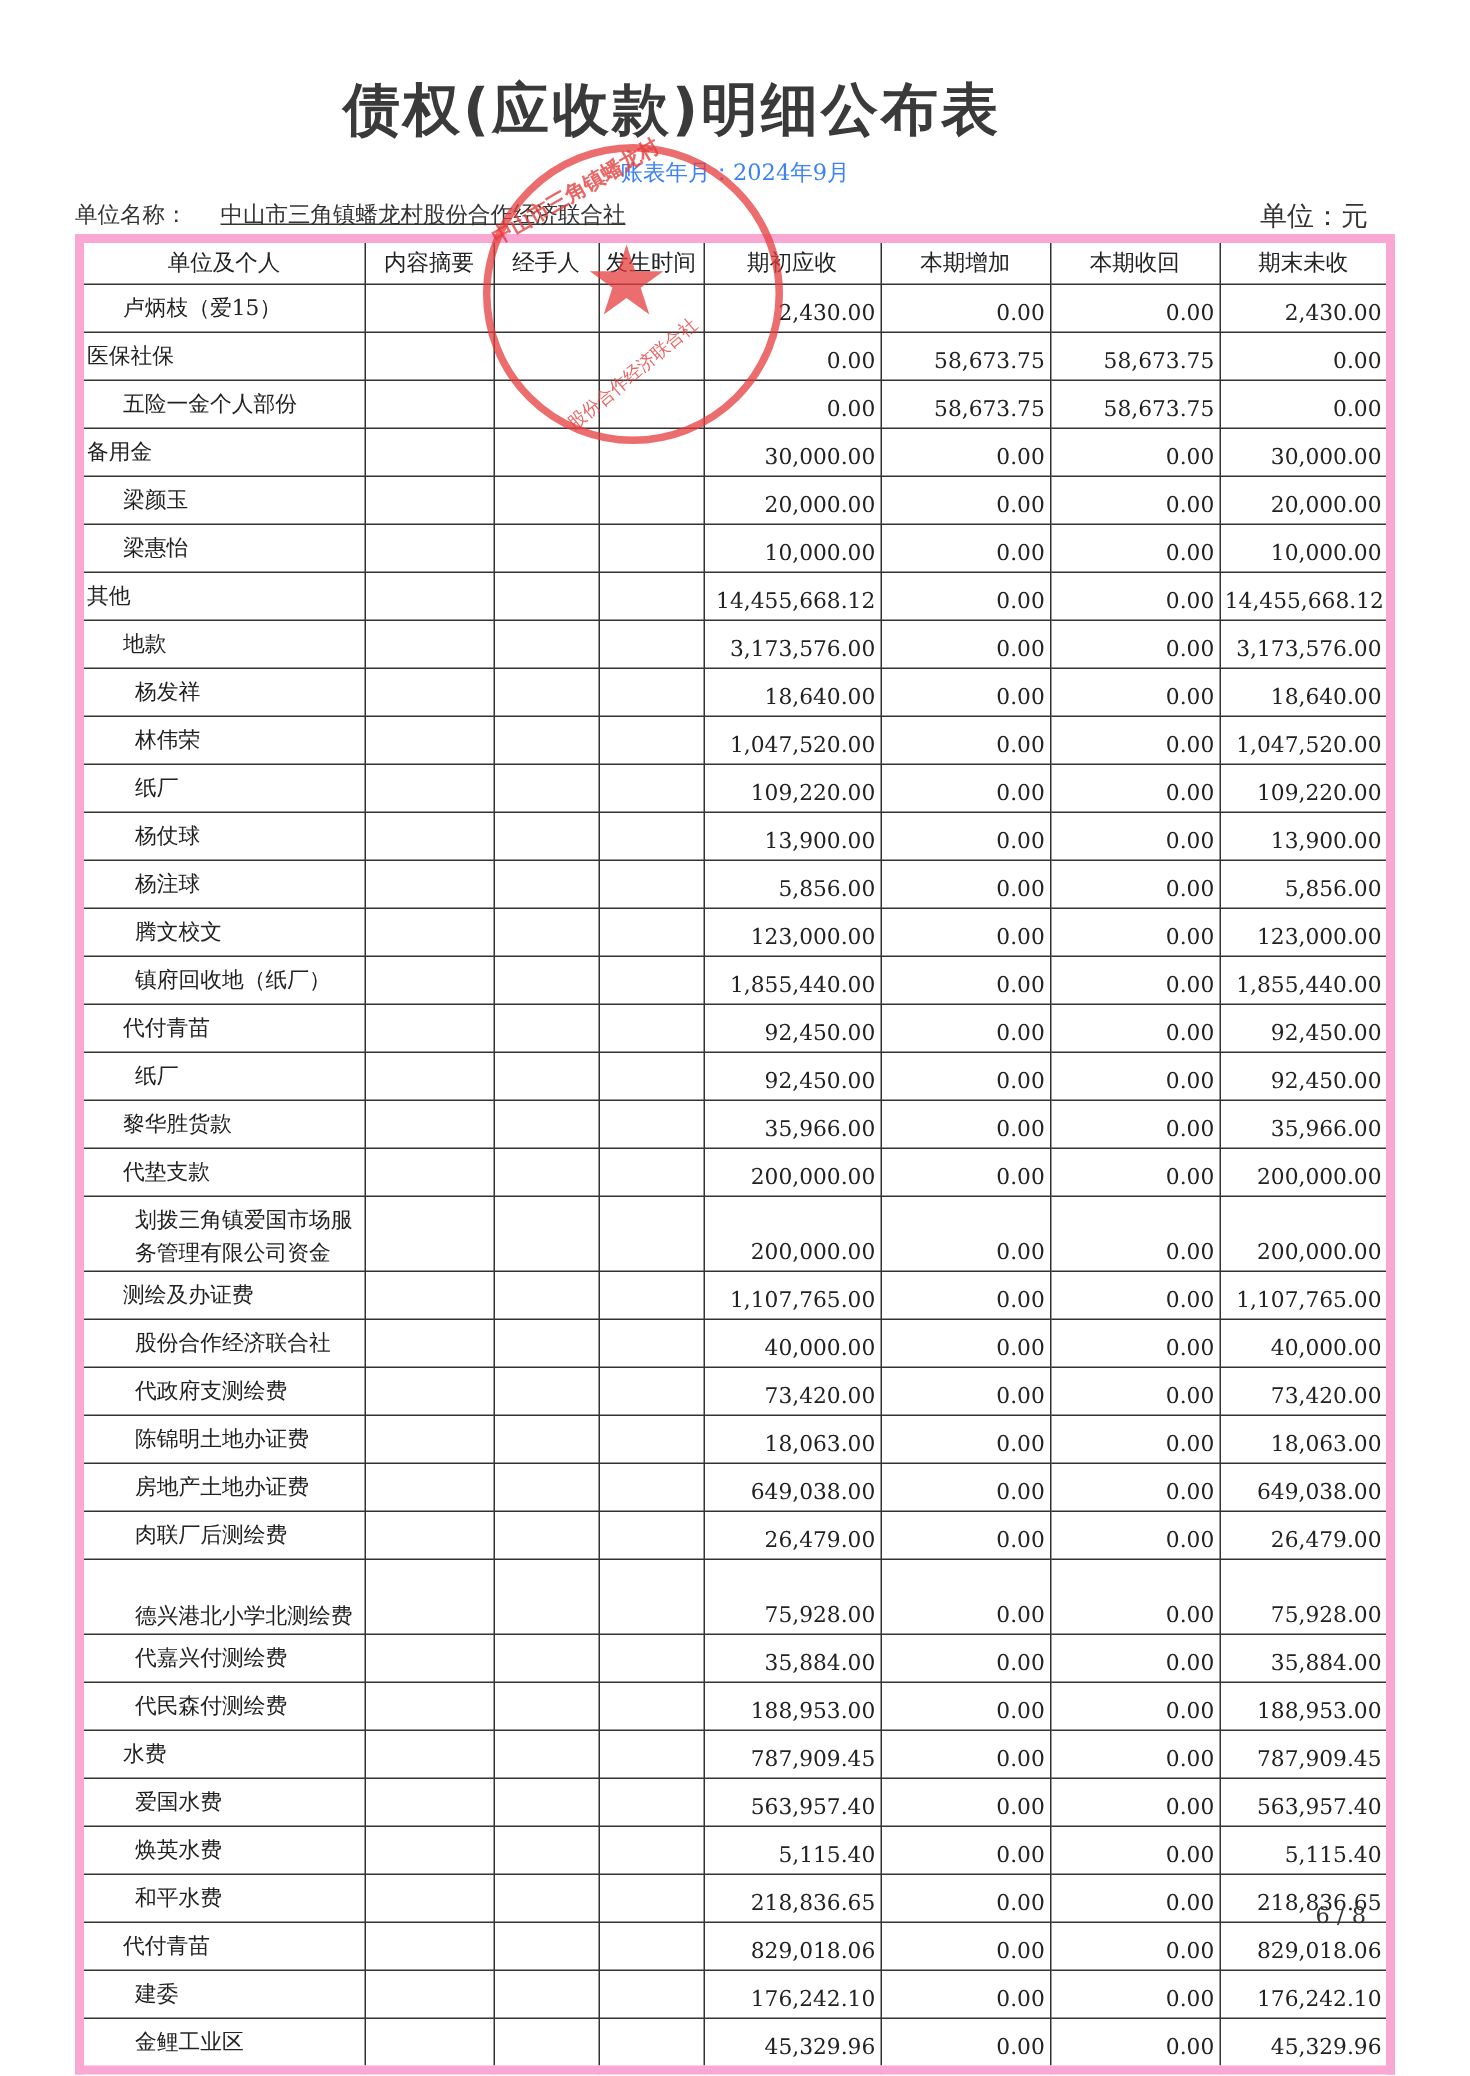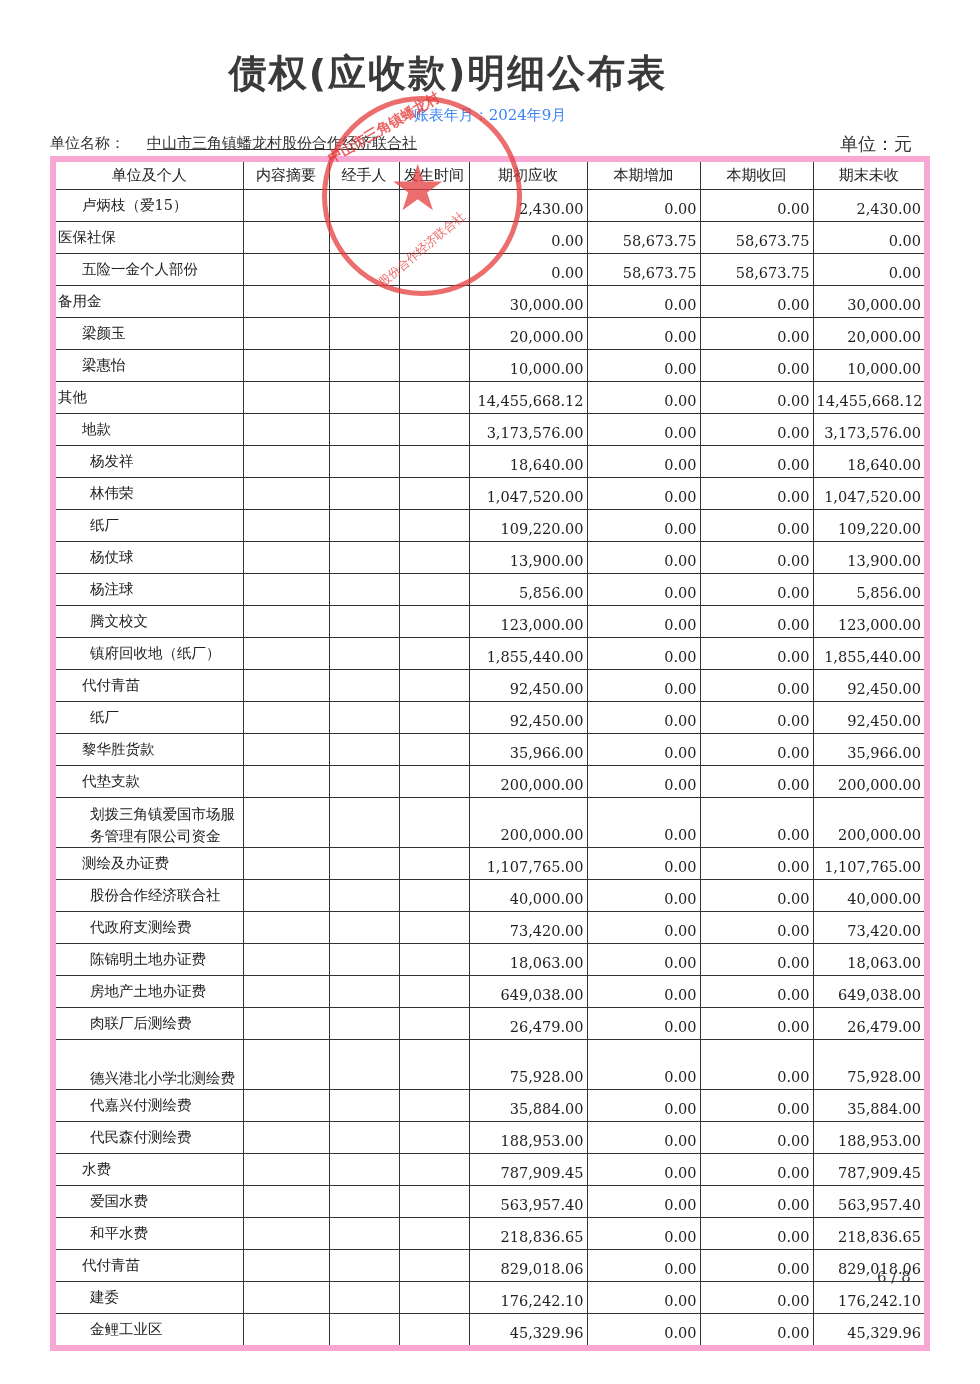--- a/index.html
+++ b/index.html
@@ -376,20 +376,30 @@
         <td class="name l2">爱国水费</td>
         <td></td>
         <td></td>
         <td></td>
         <td class="num">563,957.40</td>
         <td class="num">0.00</td>
         <td class="num">0.00</td>
         <td class="num">563,957.40</td>
       </tr>
       <tr>
+        <td class="name l2">焕英水费</td>
+        <td></td>
+        <td></td>
+        <td></td>
+        <td class="num">5,115.40</td>
+        <td class="num">0.00</td>
+        <td class="num">0.00</td>
+        <td class="num">5,115.40</td>
+      </tr>
+      <tr>
         <td class="name l2">和平水费</td>
         <td></td>
         <td></td>
         <td></td>
         <td class="num">218,836.65</td>
         <td class="num">0.00</td>
         <td class="num">0.00</td>
         <td class="num">218,836.65</td>
       </tr>
       <tr>

